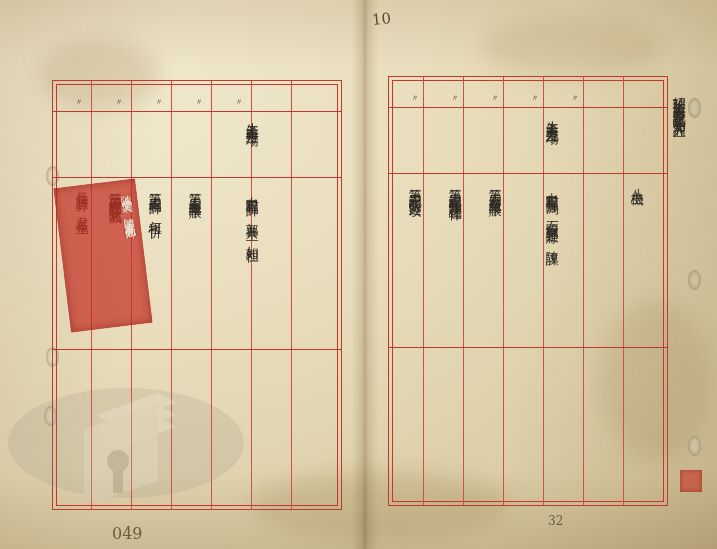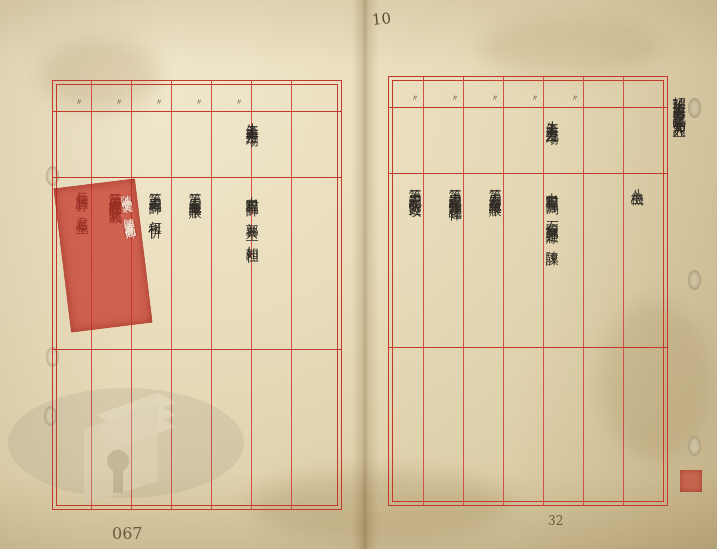--- a/index.html
+++ b/index.html
@@ -270,21 +270,21 @@
   <div class="col ink" style="left:75px;top:182px;height:120px;font-size:13px;">長箱許募 君義生</div>
 
   <div class="seal">
     <div class="seal-text">陳令愛製 陳照東高孔卿</div>
   </div>
 
   <div class="seal-sm" style="left:680px;top:470px;"></div>
 
   <div class="folio">10</div>
 
-  <div class="pencil-num" style="left:112px;top:524px;font-size:16px;">067</div>
+  <div class="pencil-num" style="left:112px;top:524px;font-size:16px;">049</div>
   <div class="pencil-num" style="left:548px;top:514px;font-size:12px;">32</div>
 
   <div class="wm">
     <svg viewBox="0 0 250 150" width="250" height="150" aria-hidden="true">
       <ellipse cx="118" cy="80" rx="118" ry="55" fill="#8a8272" opacity="0.55"></ellipse>
       <g fill="#d8d2c4">
         <polygon points="88,52 150,30 168,40 106,62"></polygon>
         <polygon points="88,64 150,42 168,52 106,74"></polygon>
         <polygon points="88,76 150,54 168,64 106,86"></polygon>
       </g>

